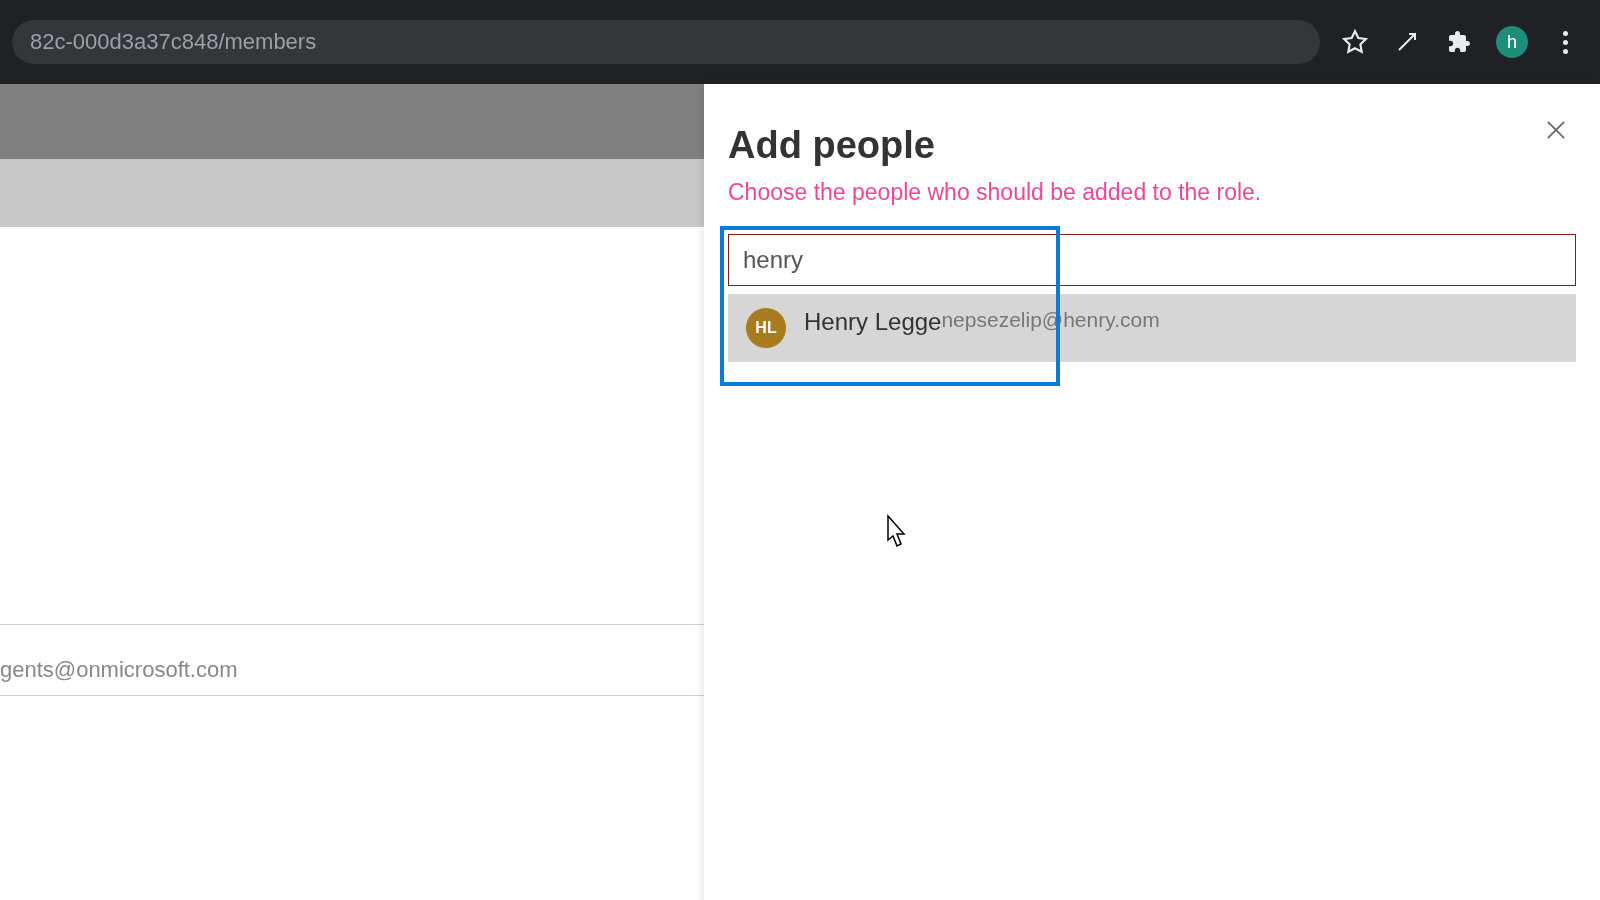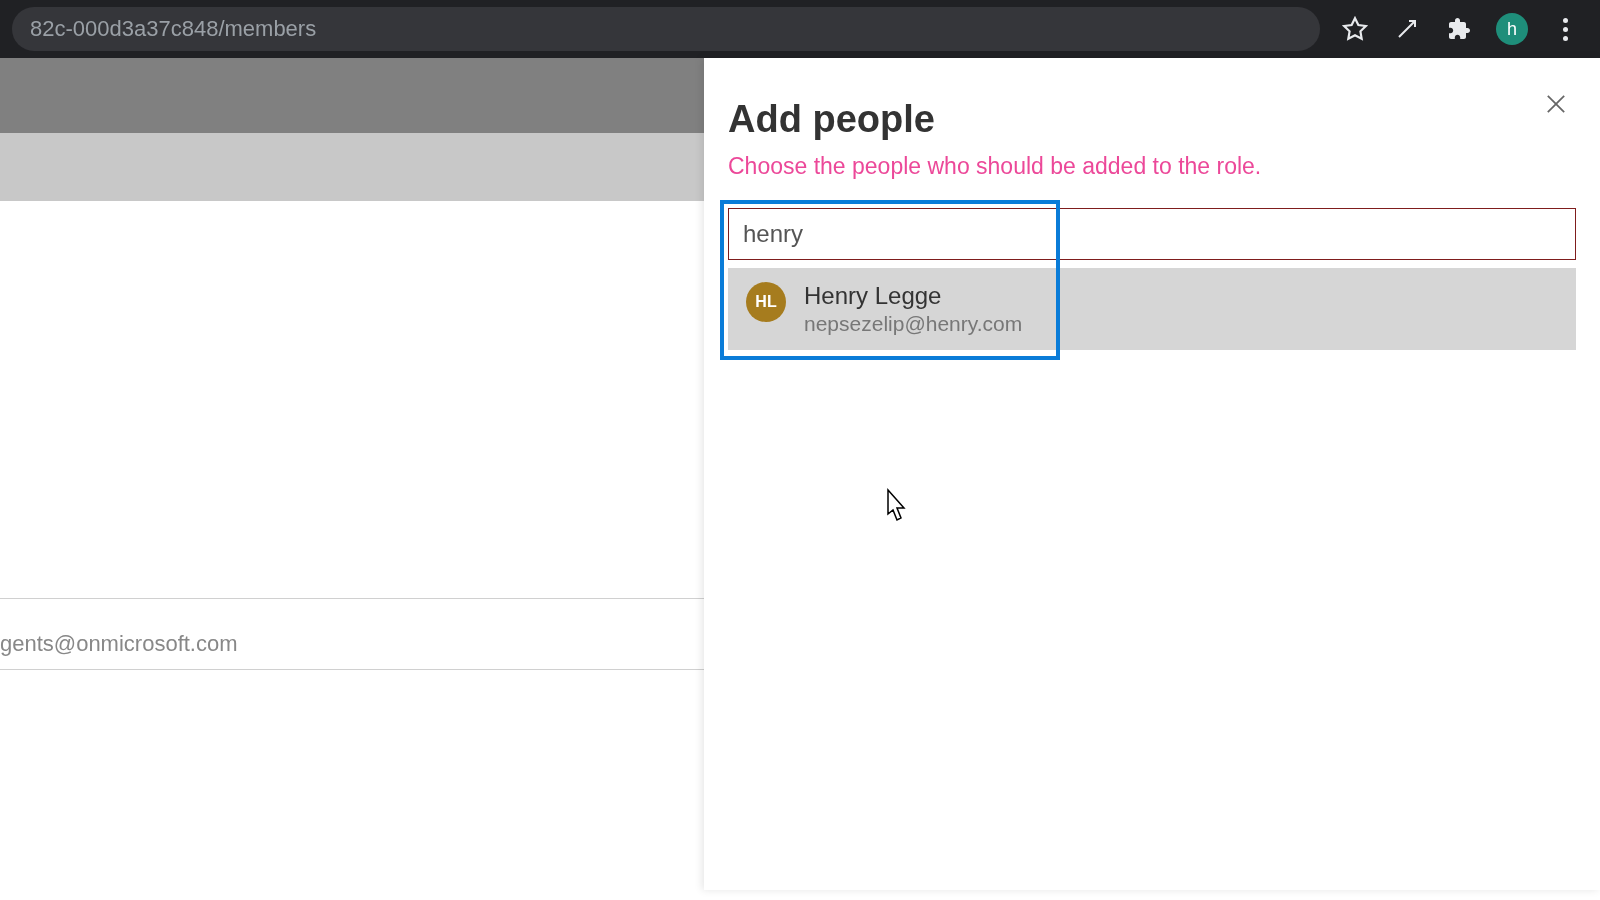--- a/index.html
+++ b/index.html
@@ -9,21 +9,21 @@
     }
     body {
       width: 1600px;
       height: 900px;
       font-family: "Segoe UI", Arial, sans-serif;
       background: #fff;
       overflow: hidden;
       position: relative;
     }
     .browser-chrome {
-      height: 58px;
+      height: 84px;
       background: #202124;
       display: flex;
       align-items: center;
       padding: 0 12px;
       position: relative;
     }
     .address-bar {
       flex: 1;
       height: 44px;
       background: #35363a;
@@ -201,21 +201,21 @@
       display: flex;
       align-items: center;
       justify-content: center;
       font-size: 16px;
       font-weight: 600;
       margin-right: 18px;
       flex-shrink: 0;
     }
     .suggestion-text {
       display: flex;
-      flex-direction: column;
+      flex-direction: row;
     }
     .suggestion-name {
       font-size: 24px;
       color: #333;
       margin-bottom: 2px;
     }
     .suggestion-email {
       font-size: 21px;
       color: #777;
     }

